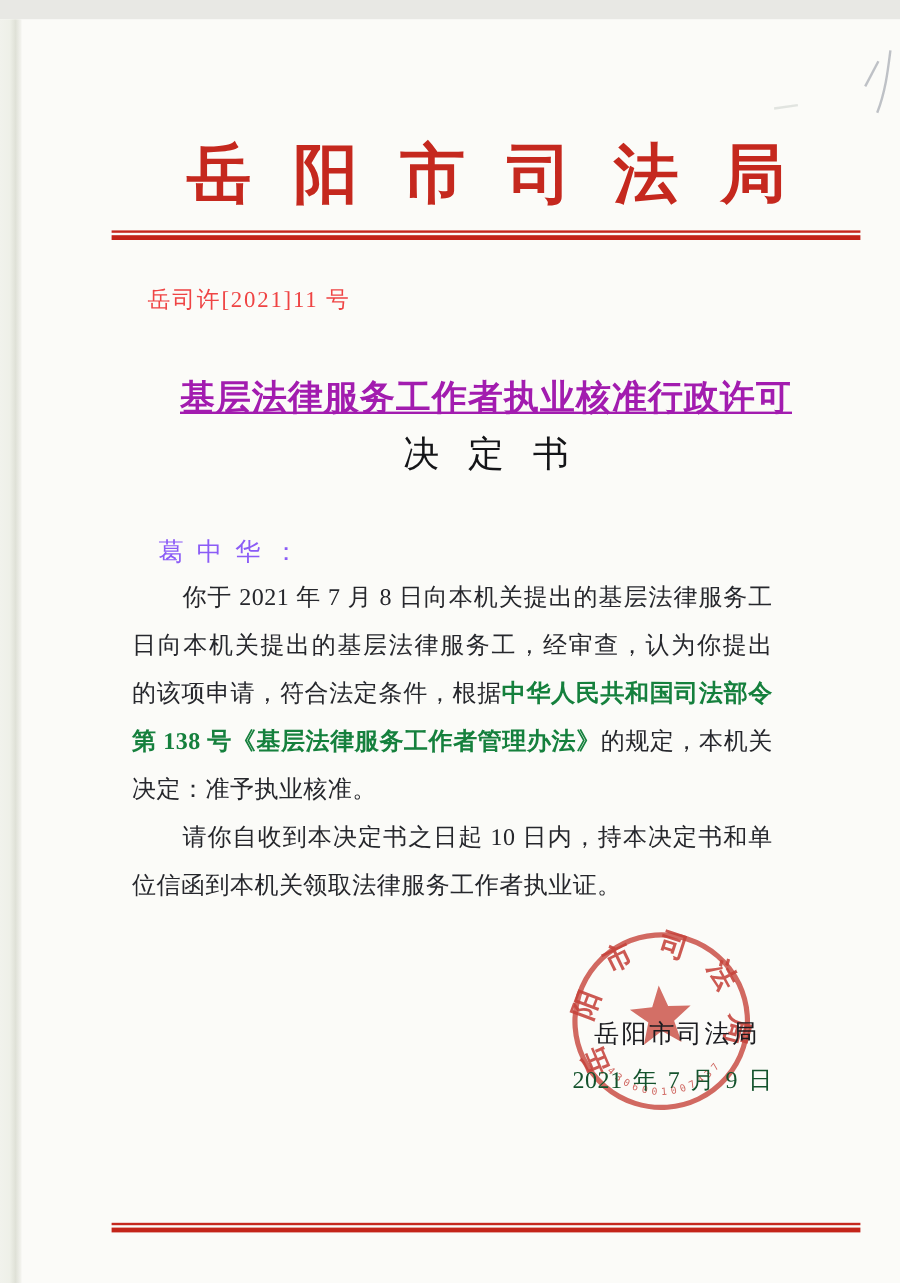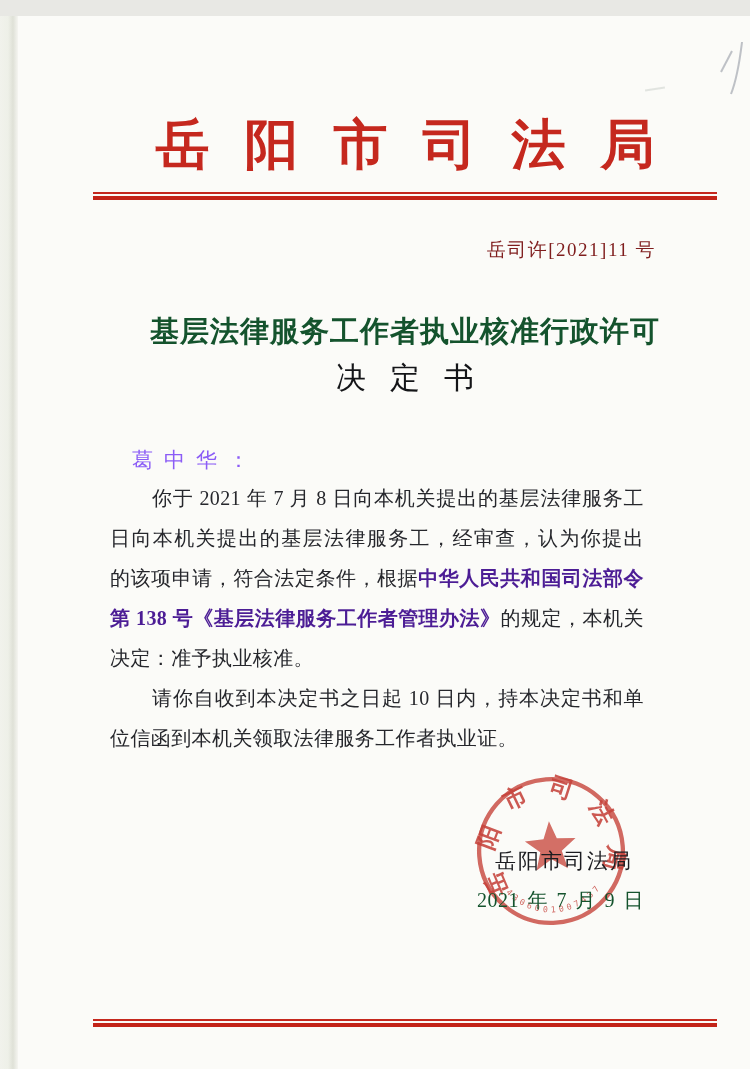--- a/index.html
+++ b/index.html
@@ -20,43 +20,43 @@
     text-align:center;letter-spacing:35px;text-indent:35px;white-space:nowrap;
   }
   .redline{
     position:absolute;left:93px;width:624px;height:2px;
     border-top:2px solid #c5281e;border-bottom:4px solid #c32419;
   }
   .redline.header{top:176px;}
   .redline.footer{top:1003px;}
   .docnum{
     position:absolute;left:123px;top:221px;width:533px;
-    text-align:right;font-size:19px;letter-spacing:1.5px;color:#7f1d1d;
+    text-align:left;font-size:19px;letter-spacing:1.5px;color:#ef4444;
   }
   .title1{
     position:absolute;left:93px;top:296px;width:624px;margin:0;
-    text-align:center;font-size:29px;font-weight:700;letter-spacing:1px;color:#14532d;
+    text-align:center;font-size:29px;font-weight:700;letter-spacing:1px;color:#a21caf;text-decoration:underline;
   }
   .title2{
     position:absolute;left:93px;top:342px;width:624px;margin:0;
     text-align:center;font-size:30px;font-weight:400;
     letter-spacing:24px;text-indent:24px;color:#141518;
   }
   .salutation{
     position:absolute;left:132px;top:430px;
     font-size:21px;letter-spacing:11px;color:#8b5cf6;
   }
   .bodyblock{position:absolute;left:110px;top:462px;width:534px;}
   .bline{
     height:40px;line-height:40px;font-size:20px;letter-spacing:.4px;color:#26272c;
     text-align:justify;text-align-last:justify;white-space:nowrap;box-sizing:border-box;
   }
   .bline.indent{padding-left:42px;}
   .bline.parend{text-align-last:left;}
-  .bline .b{font-weight:700;color:#4c1d95;}
+  .bline .b{font-weight:700;color:#15803d;}
   
   .seal{position:absolute;left:474px;top:758px;transform:rotate(-4deg);}
   
   .signer{
     position:absolute;left:495px;top:831px;
     font-size:21px;letter-spacing:2px;color:#1b1c20;
   }
   .date{
     position:absolute;left:477px;top:871px;
     font-size:20px;letter-spacing:.5px;word-spacing:3px;color:#14532d;

